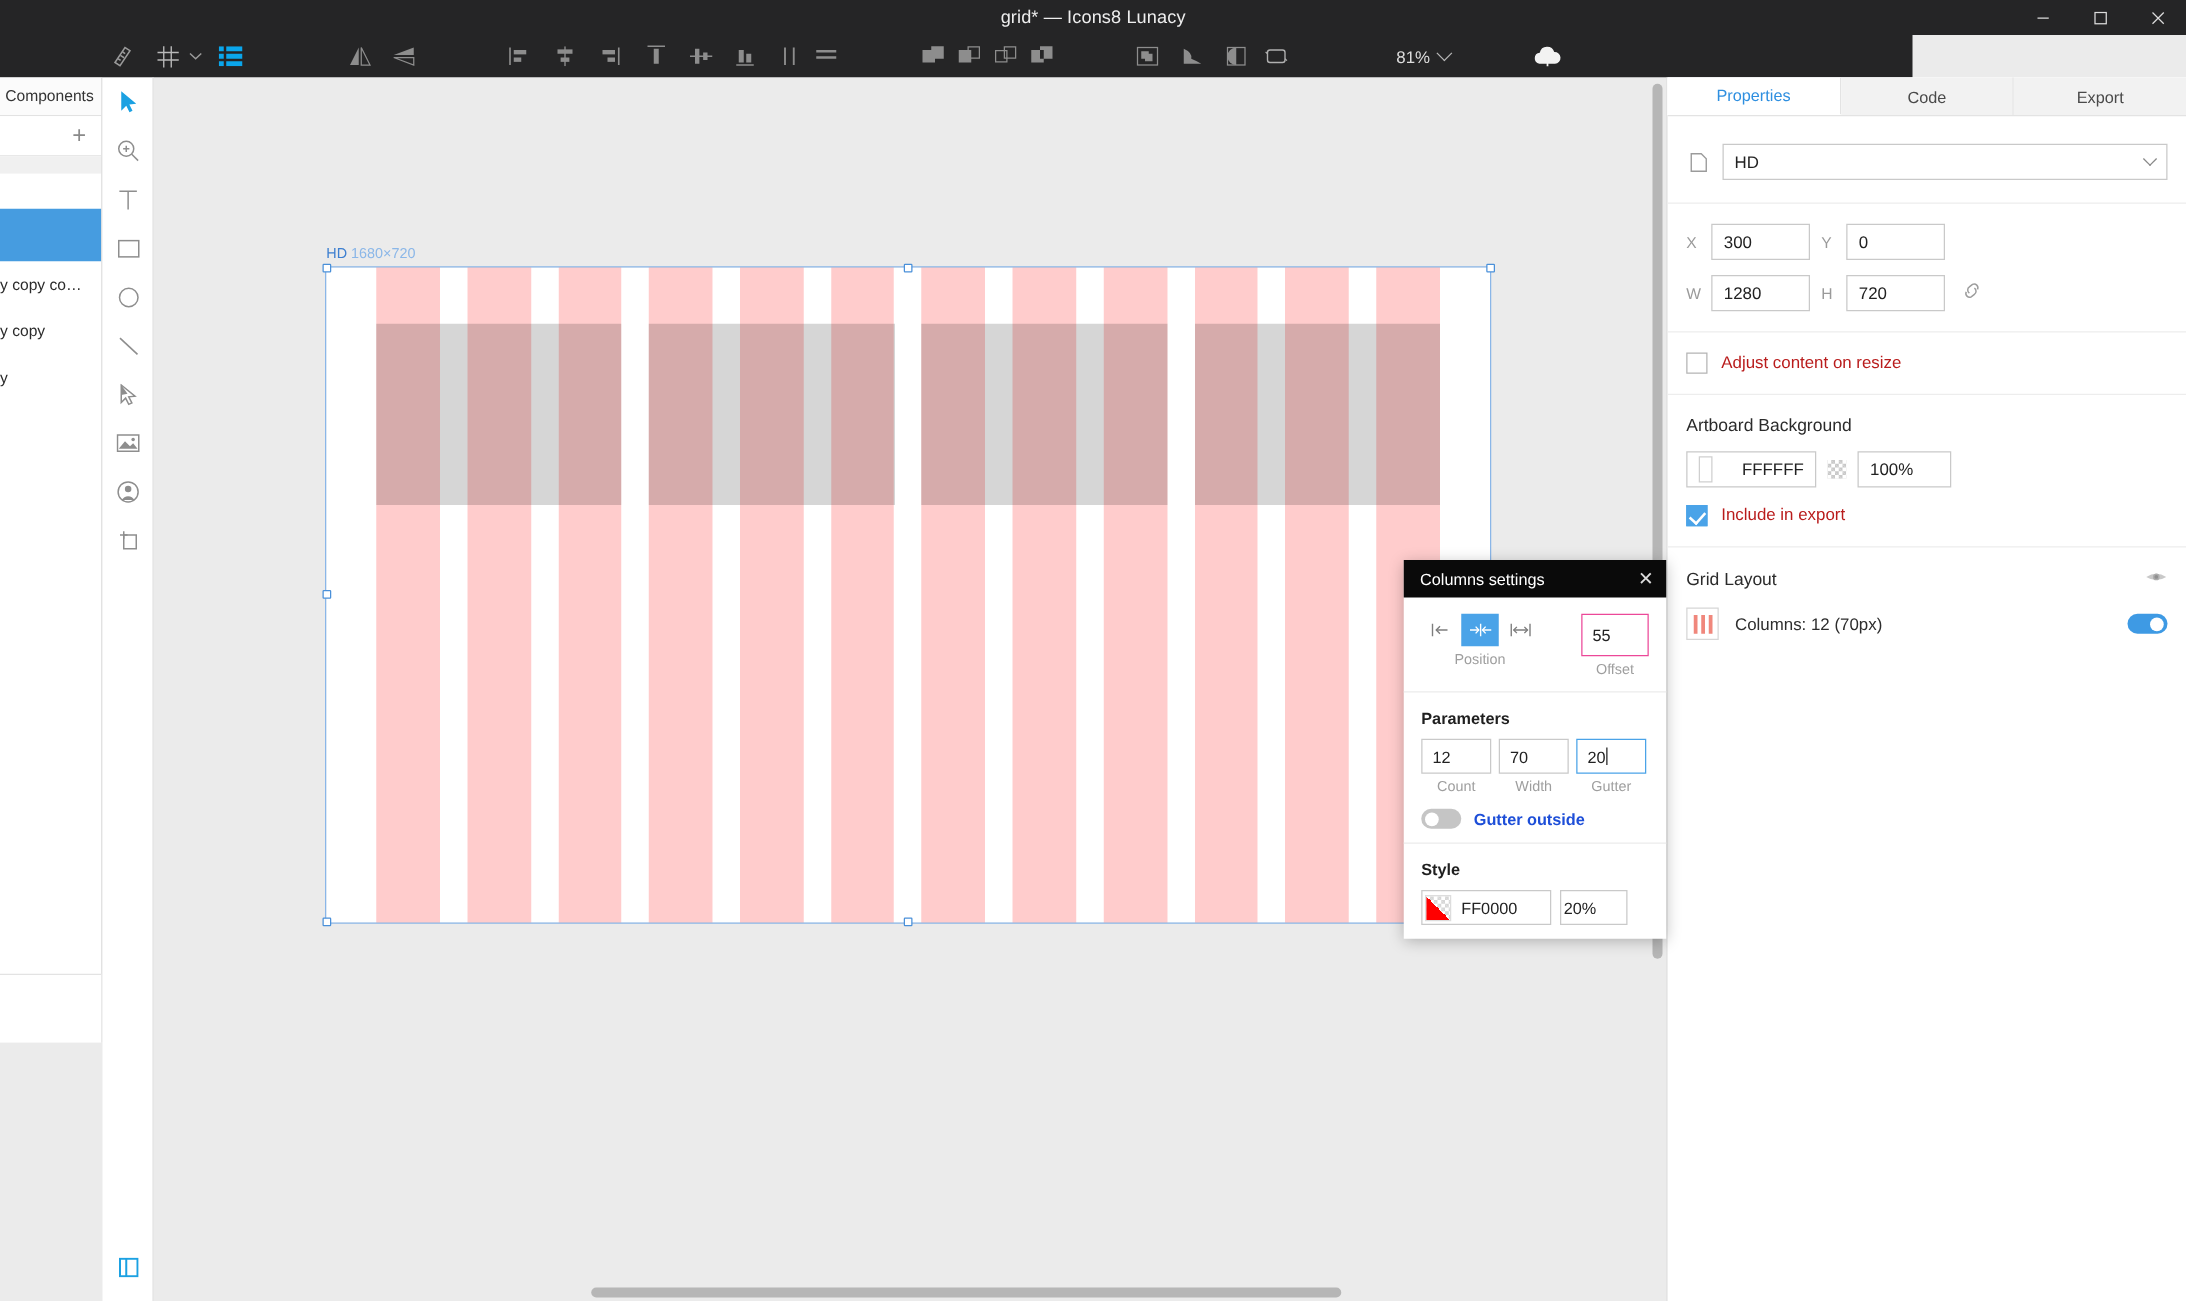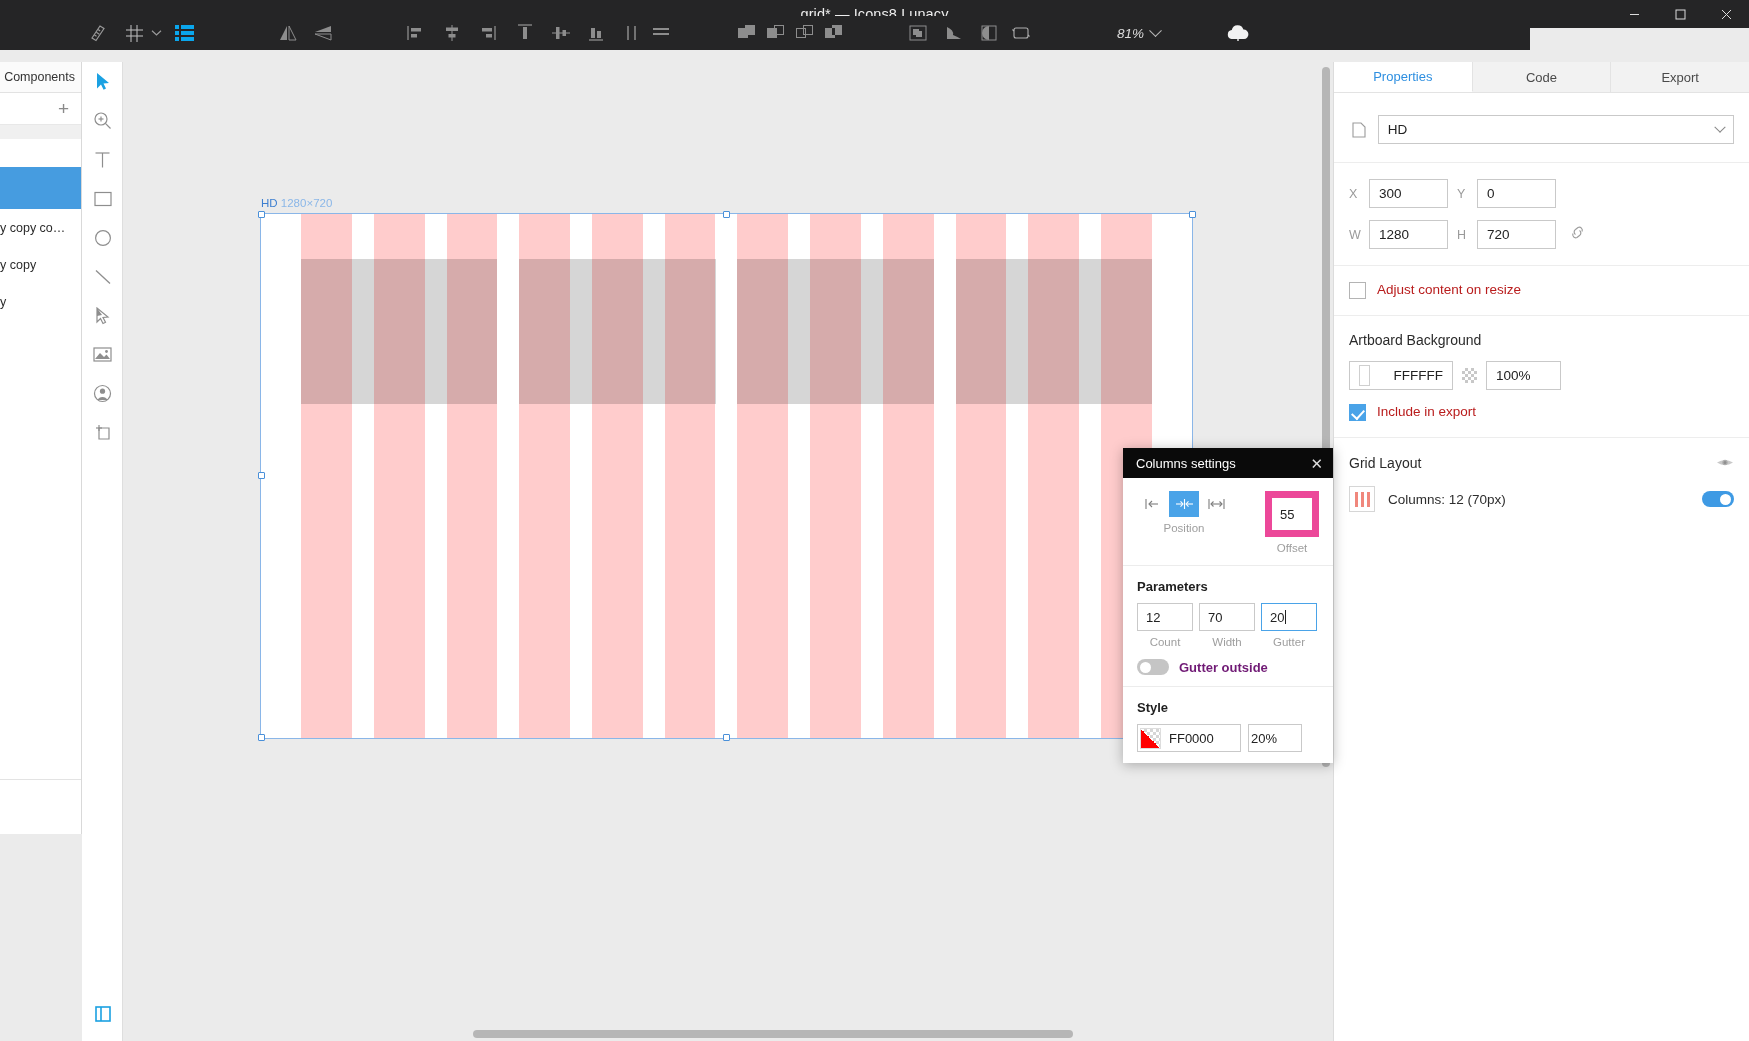--- a/index.html
+++ b/index.html
@@ -19,23 +19,22 @@
   .titlebar-title { font-size: 14.5px; letter-spacing: .1px; color: #eeeeee; }
   .win-buttons { position: absolute; right: 0; top: 0; height: 28px; display: flex; }
   .win-btn {
     width: 46px; height: 28px; display: flex; align-items: center; justify-content: center;
     color: #dcdcdc; font-size: 11px;
   }
   .win-btn svg { display: block; }
 
   
   .toolbar {
-    position: absolute; left: 0; top: 16px; width: 1530px; height: 34px;
+    position: absolute; left: 0; top: 28px; width: 1530px; height: 34px;
     background: #252526;
-    font-style: italic;
   }
   .tb-item {
     position: absolute; top: 0; height: 34px;
     display: flex; align-items: center; justify-content: center;
     color: #9a9a9a;
   }
   .tb-item.active { color: #0aa6ec; }
   .zoom-label {
     position: absolute; top: 0; height: 34px; display: flex; align-items: center;
     color: #dcdcdc; font-size: 13.5px; gap: 7px;
@@ -202,33 +201,33 @@
   .popup-sec { padding: 13px 14px 11px; border-bottom: 1px solid #ececec; }
   .pos-row { display: flex; align-items: flex-start; gap: 9px; }
   .pos-btns { display: flex; gap: 2px; }
   .pos-btn {
     width: 30px; height: 26px; display: flex; align-items: center; justify-content: center;
     color: #7d7d7d; background: #fff;
   }
   .pos-btn.active { background: #4aa3e8; color: #fff; }
   .sublabel { font-size: 11.5px; color: #9e9e9e; text-align: center; margin-top: 5px; }
   .offs-field {
-    width: 54px; height: 24px; border: 7px solid #ec4899; display: flex; align-items: center;
+    width: 54px; height: 24px; border: 1px solid #ec4899; display: flex; align-items: center;
     padding: 16px 8px; font-size: 13px; color: #222;
   }
   .ptitle { font-size: 13px; color: #1f1f1f; font-weight: bold; margin-bottom: 9px; }
   .params { display: flex; gap: 6px; }
   .pfield {
     width: 56px; height: 28px; border: 1px solid #c9c9c9; display: flex; align-items: center;
     padding: 0 8px; font-size: 13px; color: #222; background: #fff;
   }
   .pfield.focus { border: 1px solid #4aa3e8; }
   .caret { width: 1px; height: 14px; background: #222; margin-left: 1px; }
   .go-row { display: flex; align-items: center; gap: 10px; margin-top: 11px; }
-  .go-label { font-size: 13px; color: #701a75; font-weight: bold; }
+  .go-label { font-size: 13px; color: #1d4ed8; font-weight: bold; }
   .redswatch {
     width: 21px; height: 21px; position: relative; overflow: hidden; border: 1px solid #ddd;
     background-image: linear-gradient(45deg,#d6d6d6 25%,transparent 25%,transparent 75%,#d6d6d6 75%),
                       linear-gradient(45deg,#d6d6d6 25%,transparent 25%,transparent 75%,#d6d6d6 75%);
     background-size: 6px 6px; background-position: 0 0, 3px 3px; background-color: #fff;
   }
   .redswatch::after {
     content: ""; position: absolute; inset: 0;
     background: linear-gradient(45deg, #ff0000 0 50%, transparent 50% 100%);
   }
@@ -510,21 +509,21 @@
         <rect x="1" y="1" width="14" height="14"></rect>
           <line x1="6" y1="1" x2="6" y2="15"></line>
       </svg>
     </div>
   </div>
 
   <div class="canvas">
 
     <div class="artboard-label">
       <b>HD</b>
-      <span>1280×720</span>
+      <span>1680×720</span>
     </div>
 
     <div class="artboard">
 
       <div class="gridcol" style="left:40.0px;width:50.9px"></div>
       <div class="gridcol" style="left:112.7px;width:50.9px"></div>
       <div class="gridcol" style="left:185.5px;width:50.9px"></div>
       <div class="gridcol" style="left:258.2px;width:50.9px"></div>
       <div class="gridcol" style="left:330.9px;width:50.9px"></div>
       <div class="gridcol" style="left:403.6px;width:50.9px"></div>

